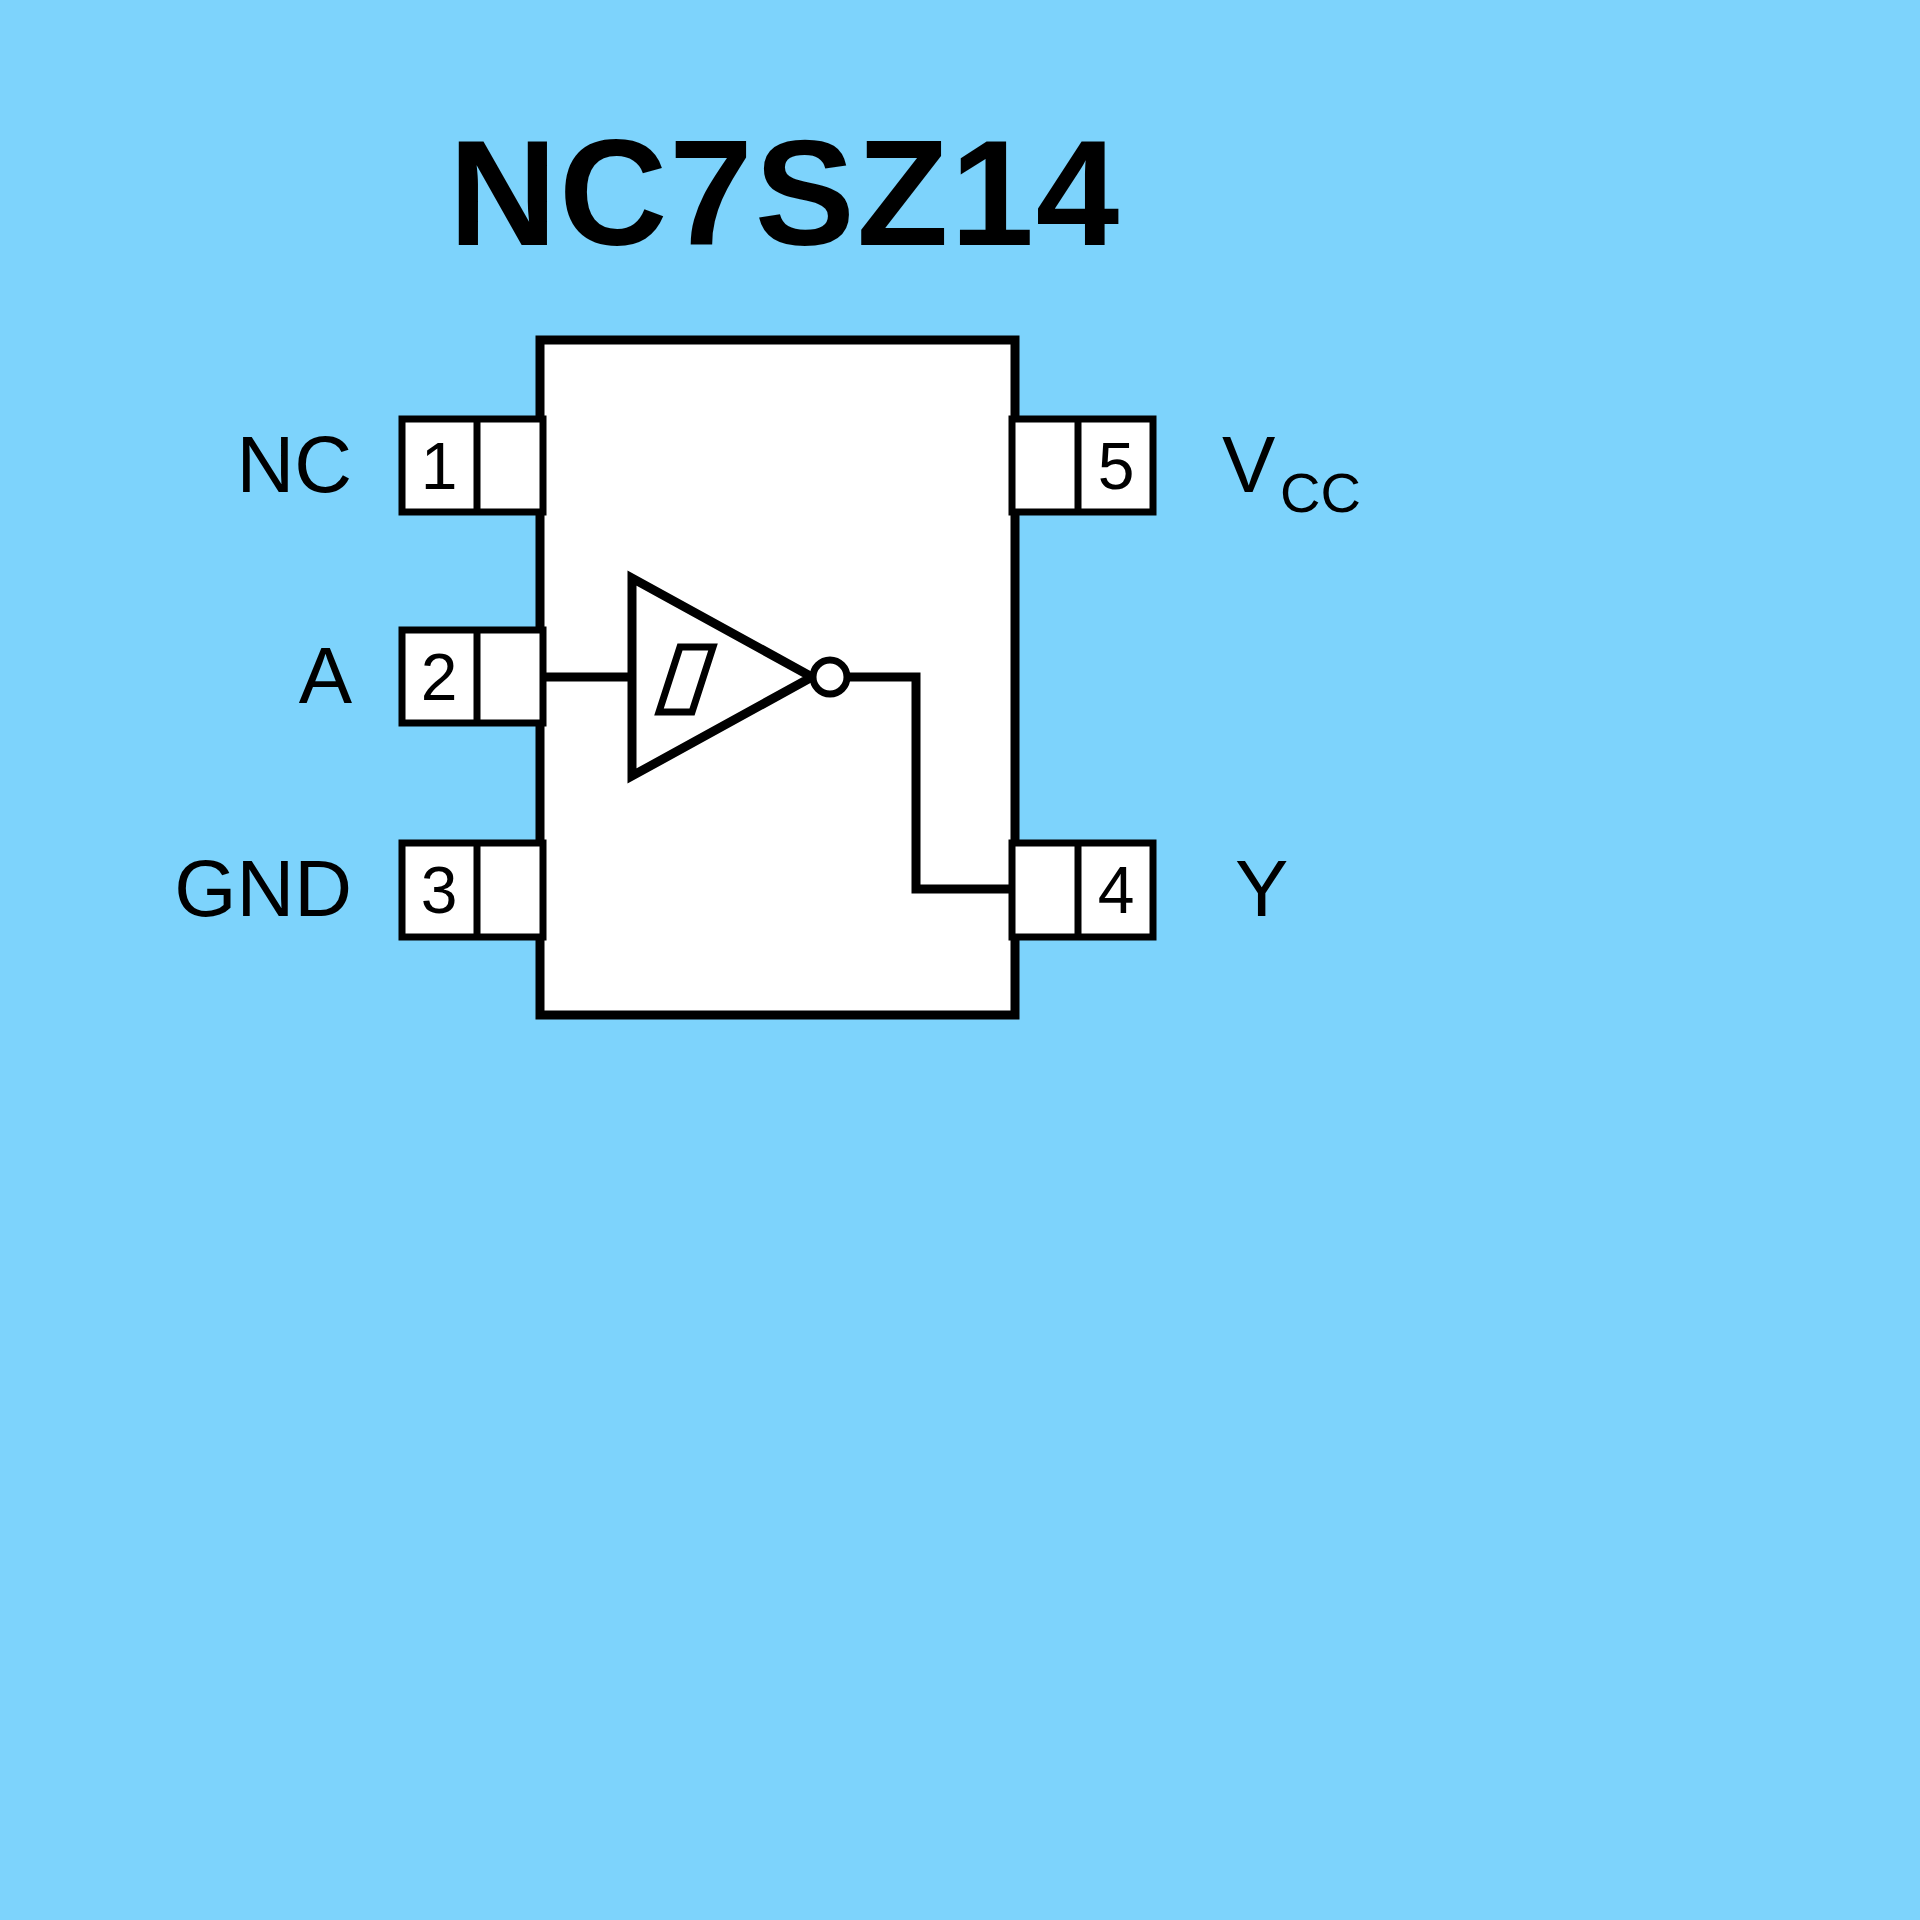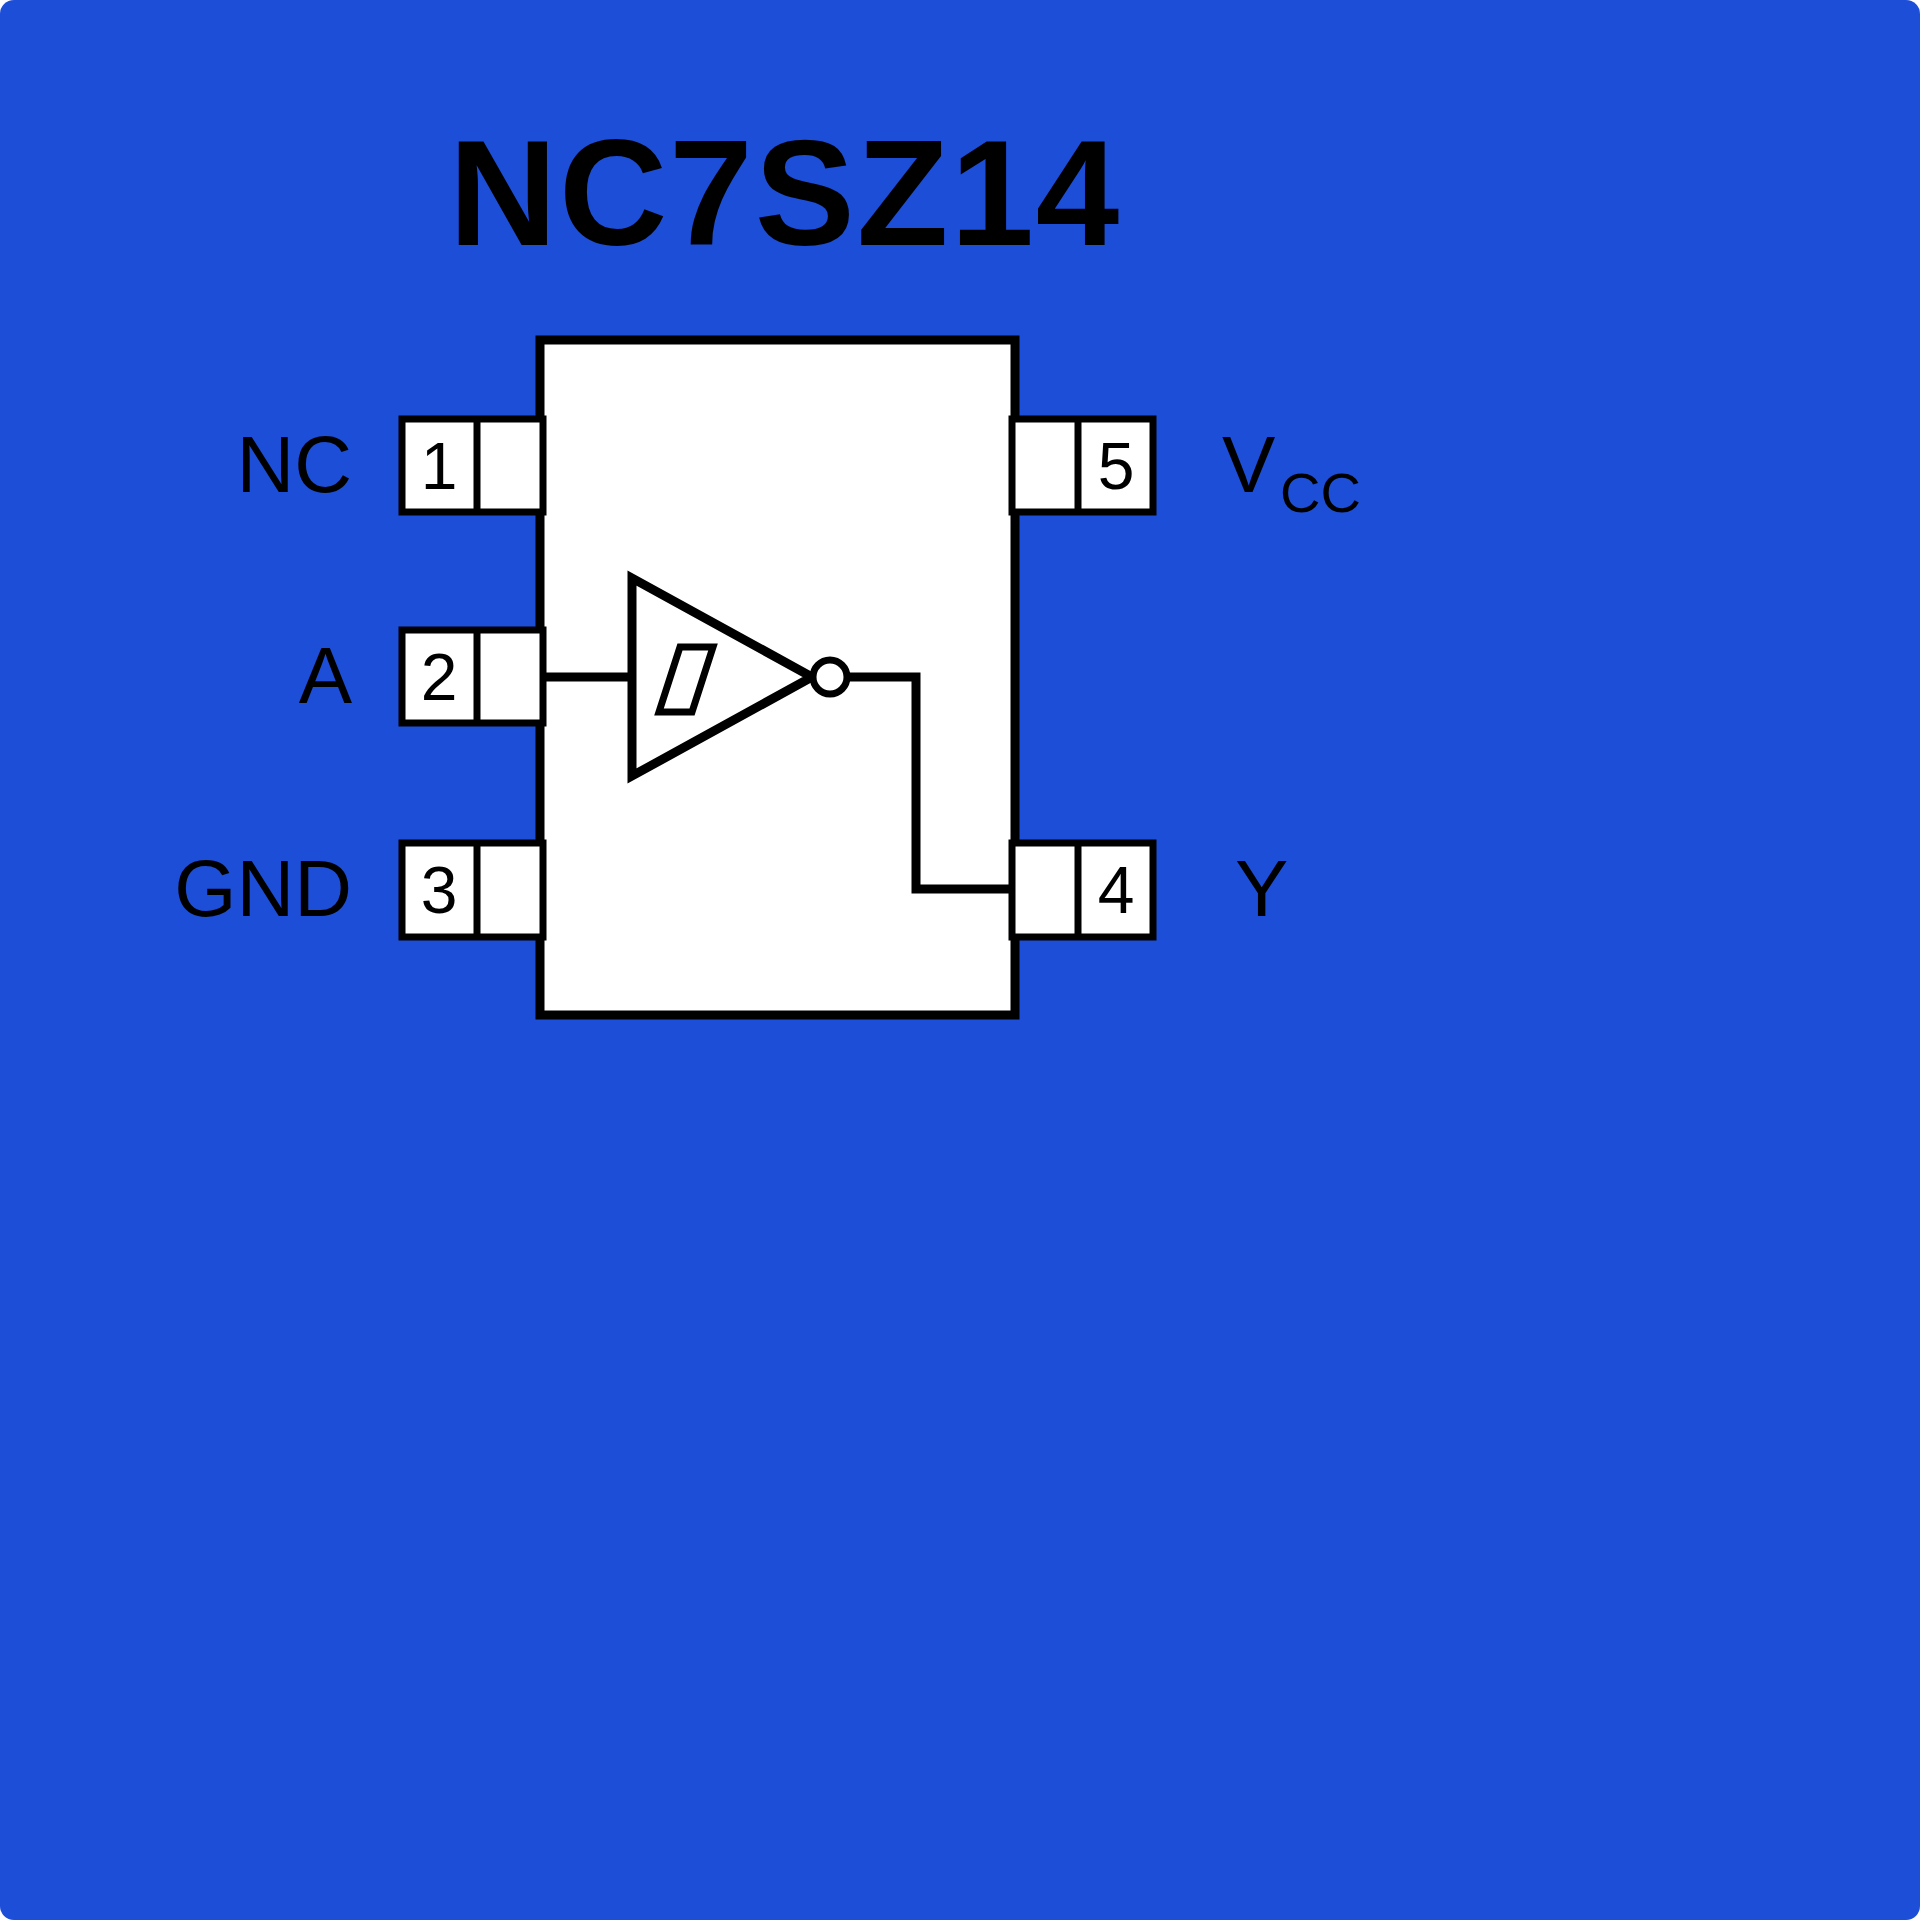--- a/index.html
+++ b/index.html
@@ -4,24 +4,23 @@
 <style>
   html, body {
     margin: 0;
     padding: 0;
     background: #ffffff;
   }
   .canvas {
     position: relative;
     width: 1920px;
     height: 1920px;
-    background: #1d4ed8;
+    background: #7dd3fc;
     font-family: "Liberation Sans", sans-serif;
     overflow: hidden;
-    border-radius: 14px;
   }
   svg {
     position: absolute;
     top: 0;
     left: 0;
   }
   .chip-title {
     font-family: "Liberation Sans", sans-serif;
     font-weight: 900;
     font-size: 150px;

